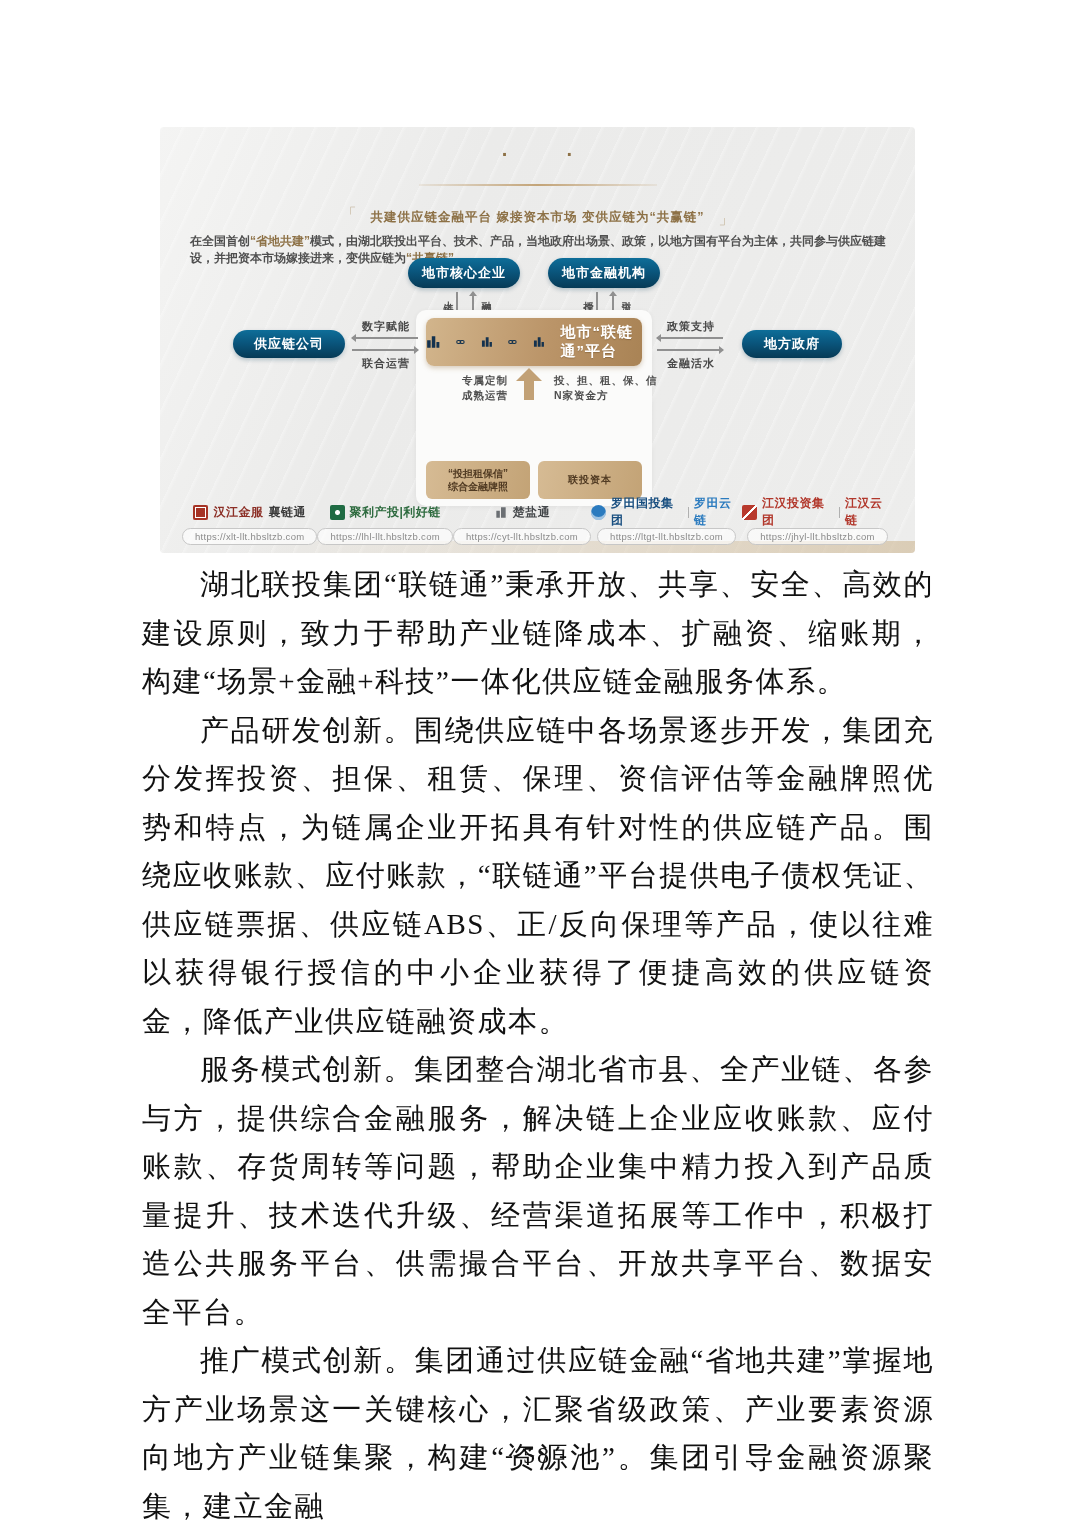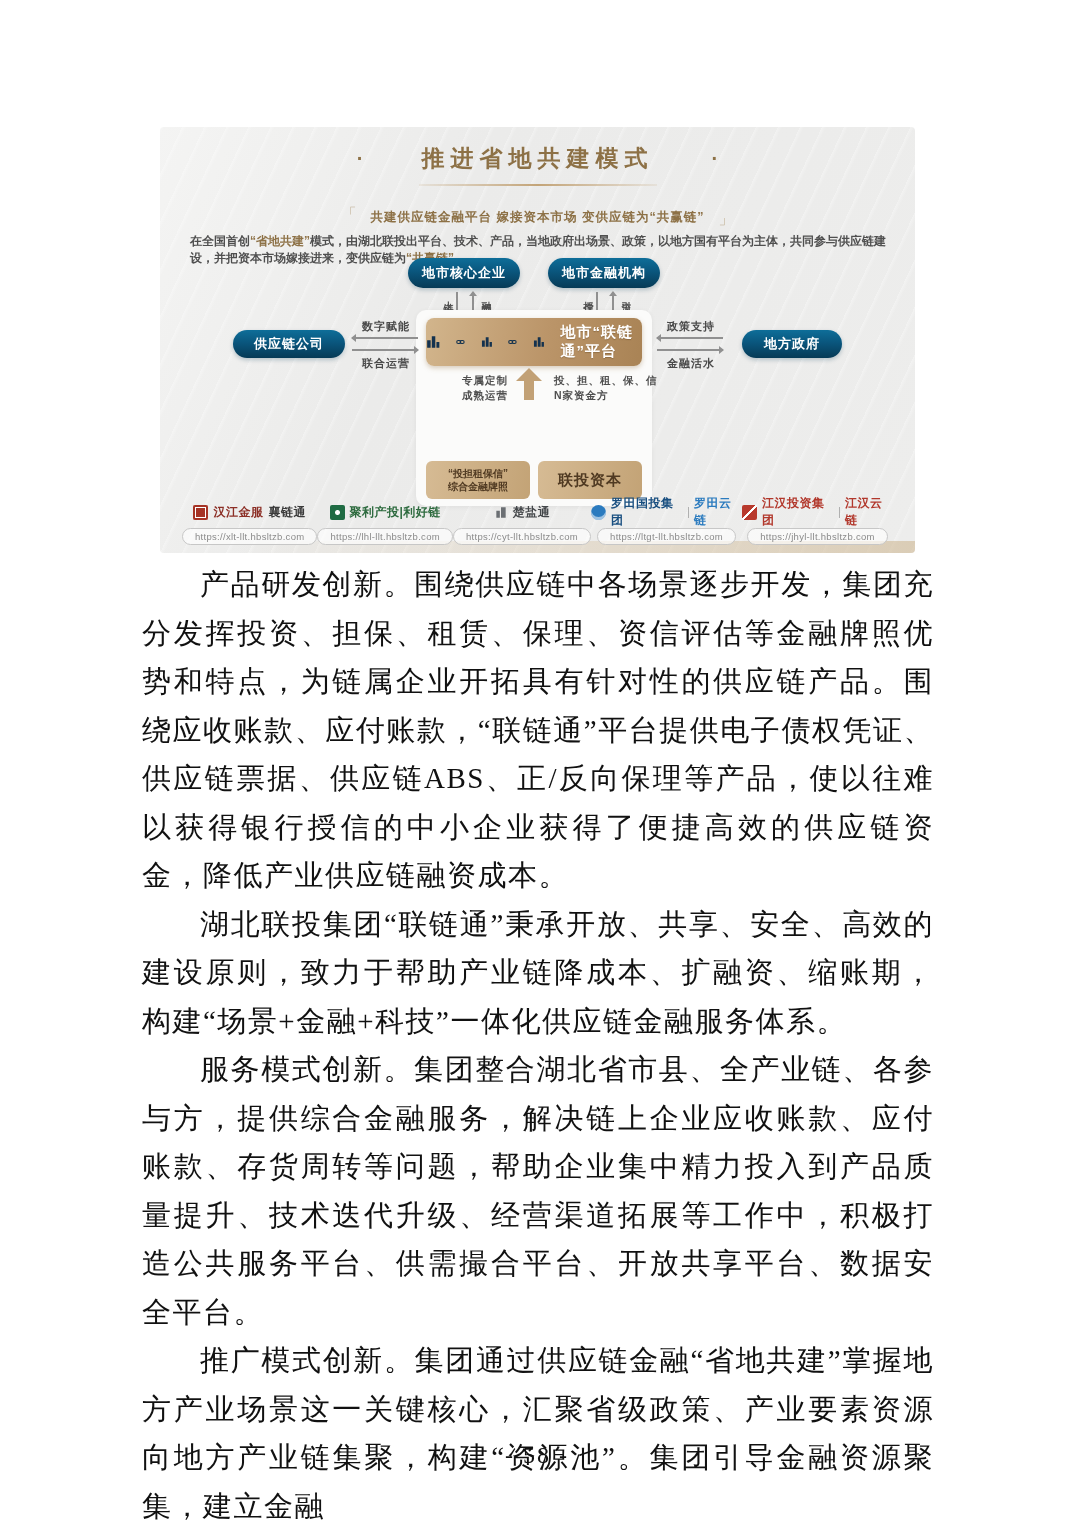--- a/index.html
+++ b/index.html
@@ -72,21 +72,21 @@
   .gold-box .gb-label { font-size:15px; font-weight:700; letter-spacing:1px; text-shadow:0 1px 1px rgba(90,60,25,.35); }
   .gb-city { left:266px; top:191px; width:216px; height:48px; }
   .gb-prov { left:266px; top:280px; width:216px; height:50px; }
 
   .gold-sub {
     position:absolute; display:flex; flex-direction:column; align-items:center; justify-content:center;
     background:linear-gradient(100deg,#d6bb94 0%,#c3a376 100%);
     border-radius:6px; color:#503a22; font-weight:700; text-align:center;
   }
   .gs-license { left:266px; top:334px; width:104px; height:38px; font-size:10px; line-height:13px; }
-  .gs-capital { left:378px; top:334px; width:104px; height:38px; font-size:15px; letter-spacing:1px; }
+  .gs-capital { left:378px; top:334px; width:104px; height:38px; font-size:10px; letter-spacing:1px; }
 
   .gold-up-arrow { position:absolute; left:356px; top:241px; width:26px; height:34px; }
   .gold-up-arrow::before { content:""; position:absolute; left:0; top:0; border-left:13px solid transparent; border-right:13px solid transparent; border-bottom:13px solid #c2a176; }
   .gold-up-arrow::after  { content:""; position:absolute; left:8px; top:12px; width:10px; height:20px; background:#c2a176; }
 
   .mid-label { position:absolute; font-size:10.5px; font-weight:700; color:#4f4f4f; line-height:15px; letter-spacing:1px; }
   .ml-left  { left:268px; top:246px; width:80px; text-align:right; }
   .ml-right { left:394px; top:246px; width:116px; text-align:left; }
 
   
@@ -128,21 +128,20 @@
 <body>
 
 <div class="page">
 
   <div class="infographic">
     <div class="swoosh"></div>
     <div class="bottom-band"></div>
 
     <div class="ig-title-row">
       <span class="ig-dot">·</span>
-      <span class="ig-title">推进省地共建模式</span>
       <span class="ig-dot">·</span>
     </div>
     <div class="ig-underline"></div>
 
     <div class="ig-quote-row">
       <span class="bracket">「</span>
       <span class="ig-quote">共建供应链金融平台 嫁接资本市场 变供应链为“共赢链”</span>
       <span class="bracket close">」</span>
     </div>
 
@@ -268,21 +267,21 @@
           <span class="brand-name">江汉投资集团</span>
           <span class="brand-sep"></span>
           <span class="brand-name2">江汉云链</span>
         </div>
         <span class="url-pill">https://jhyl-llt.hbsltzb.com</span>
       </div>
     </div>
   </div>
 
   <div class="body-text">
+    <p>湖北联投集团“联链通”秉承开放、共享、安全、高效的建设原则，致力于帮助产业链降成本、扩融资、缩账期，构建“场景+金融+科技”一体化供应链金融服务体系。</p>
     <p>产品研发创新。围绕供应链中各场景逐步开发，集团充分发挥投资、担保、租赁、保理、资信评估等金融牌照优势和特点，为链属企业开拓具有针对性的供应链产品。围绕应收账款、应付账款，“联链通”平台提供电子债权凭证、供应链票据、供应链ABS、正/反向保理等产品，使以往难以获得银行授信的中小企业获得了便捷高效的供应链资金，降低产业供应链融资成本。</p>
-    <p>湖北联投集团“联链通”秉承开放、共享、安全、高效的建设原则，致力于帮助产业链降成本、扩融资、缩账期，构建“场景+金融+科技”一体化供应链金融服务体系。</p>
     <p>服务模式创新。集团整合湖北省市县、全产业链、各参与方，提供综合金融服务，解决链上企业应收账款、应付账款、存货周转等问题，帮助企业集中精力投入到产品质量提升、技术迭代升级、经营渠道拓展等工作中，积极打造公共服务平台、供需撮合平台、开放共享平台、数据安全平台。</p>
     <p>推广模式创新。集团通过供应链金融“省地共建”掌握地方产业场景这一关键核心，汇聚省级政策、产业要素资源向地方产业链集聚，构建“资源池”。集团引导金融资源聚集，建立金融</p>
   </div>
 
   <div class="page-number">- 58 -</div>
 
 </div>
 
 </body></html>

